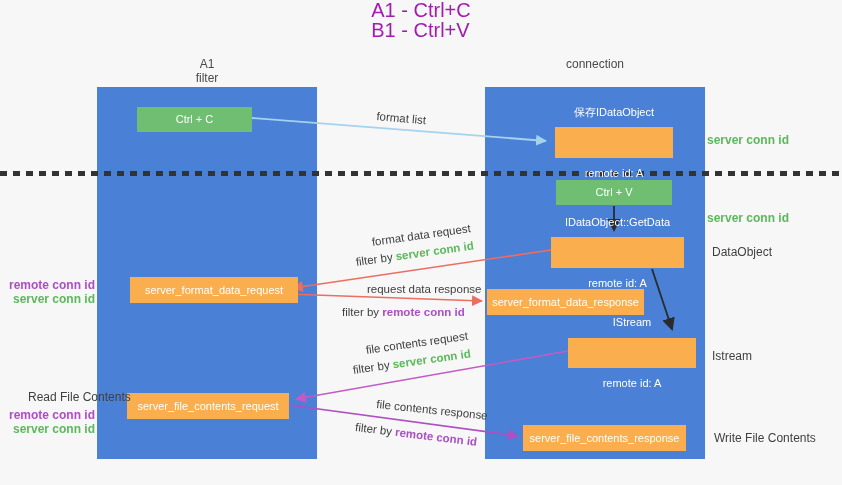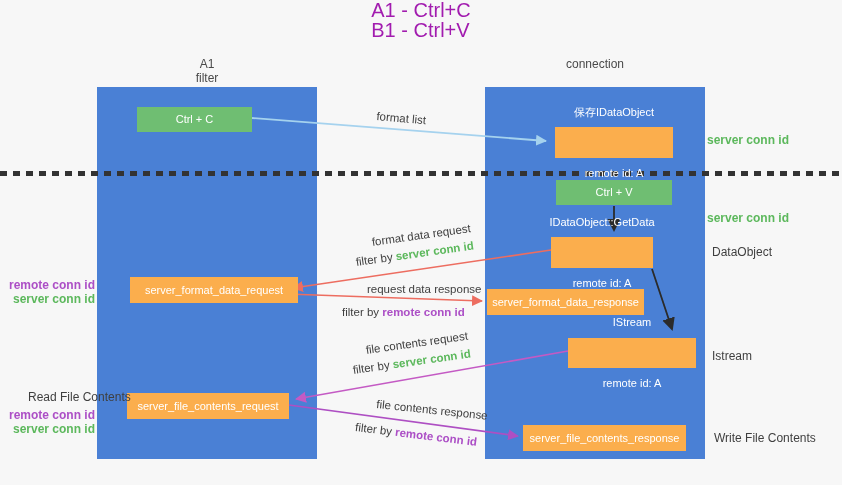--- a/index.html
+++ b/index.html
@@ -93,21 +93,21 @@
 
 <div class="abs node orange" style="left:555px;top:127px;width:118px;height:31px;">
   <div>保存IDataObject</div>
   <div>remote id: A</div>
 </div>
 
 <div class="abs node green" style="left:556px;top:180px;width:116px;height:25px;">
   <div>Ctrl + V</div>
 </div>
 
-<div class="abs node orange" style="left:551px;top:237px;width:102px;height:31px;">
+<div class="abs node orange" style="left:551px;top:237px;width:133px;height:31px;">
   <div>IDataObject::GetData</div>
   <div>remote id: A</div>
 </div>
 
 <div class="abs node orange" style="left:130px;top:277px;width:168px;height:26px;">
   <div>server_format_data_request</div>
 </div>
 
 <div class="abs node orange" style="left:487px;top:289px;width:157px;height:26px;">
   <div>server_format_data_response</div>

